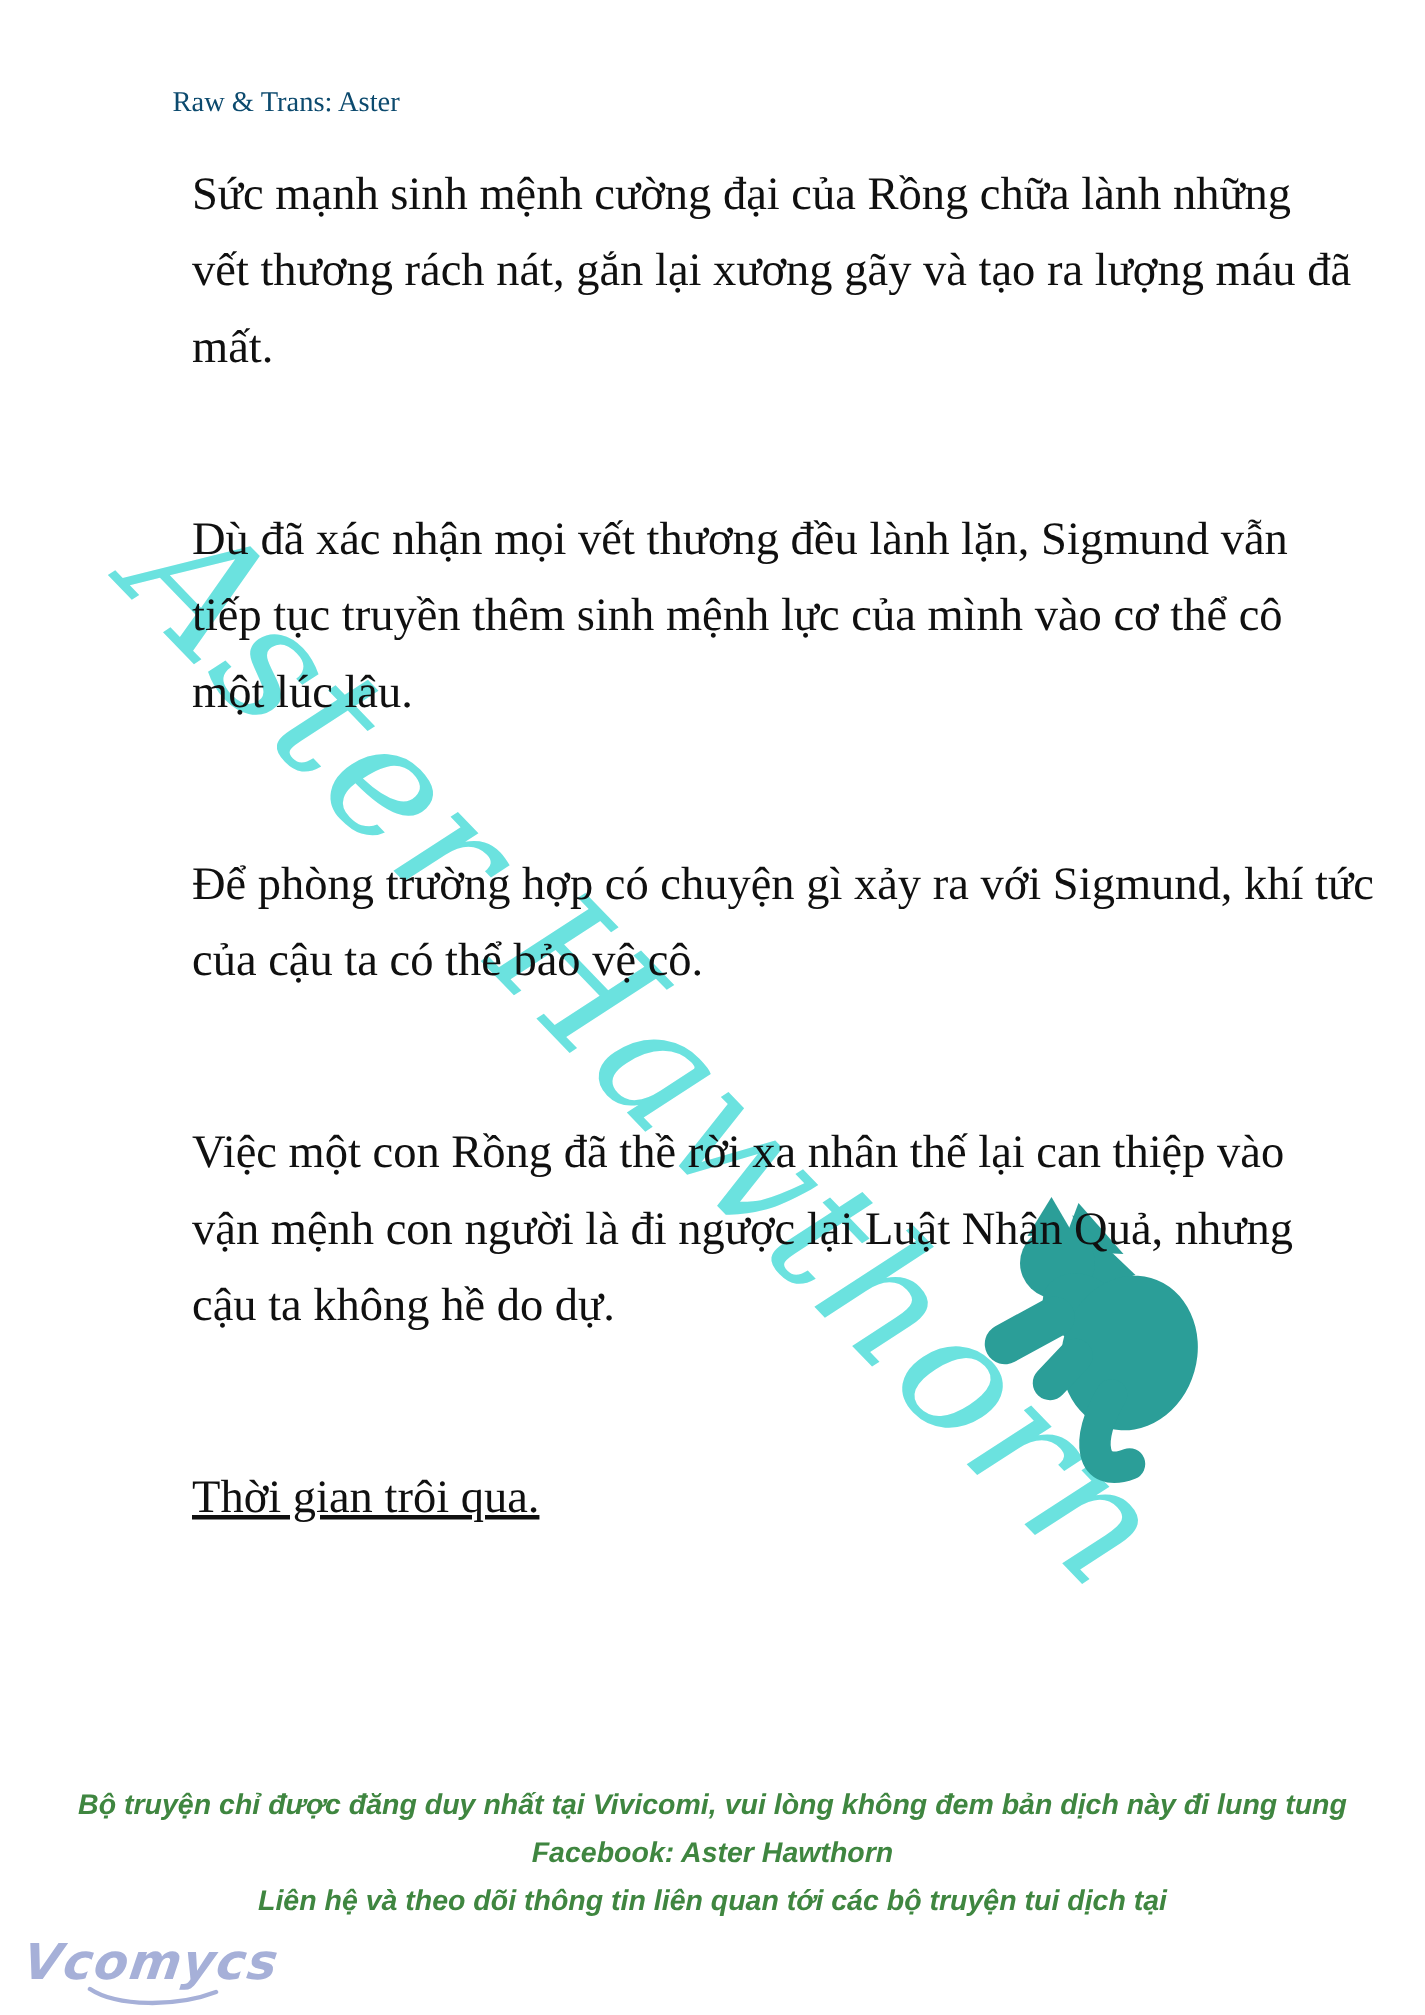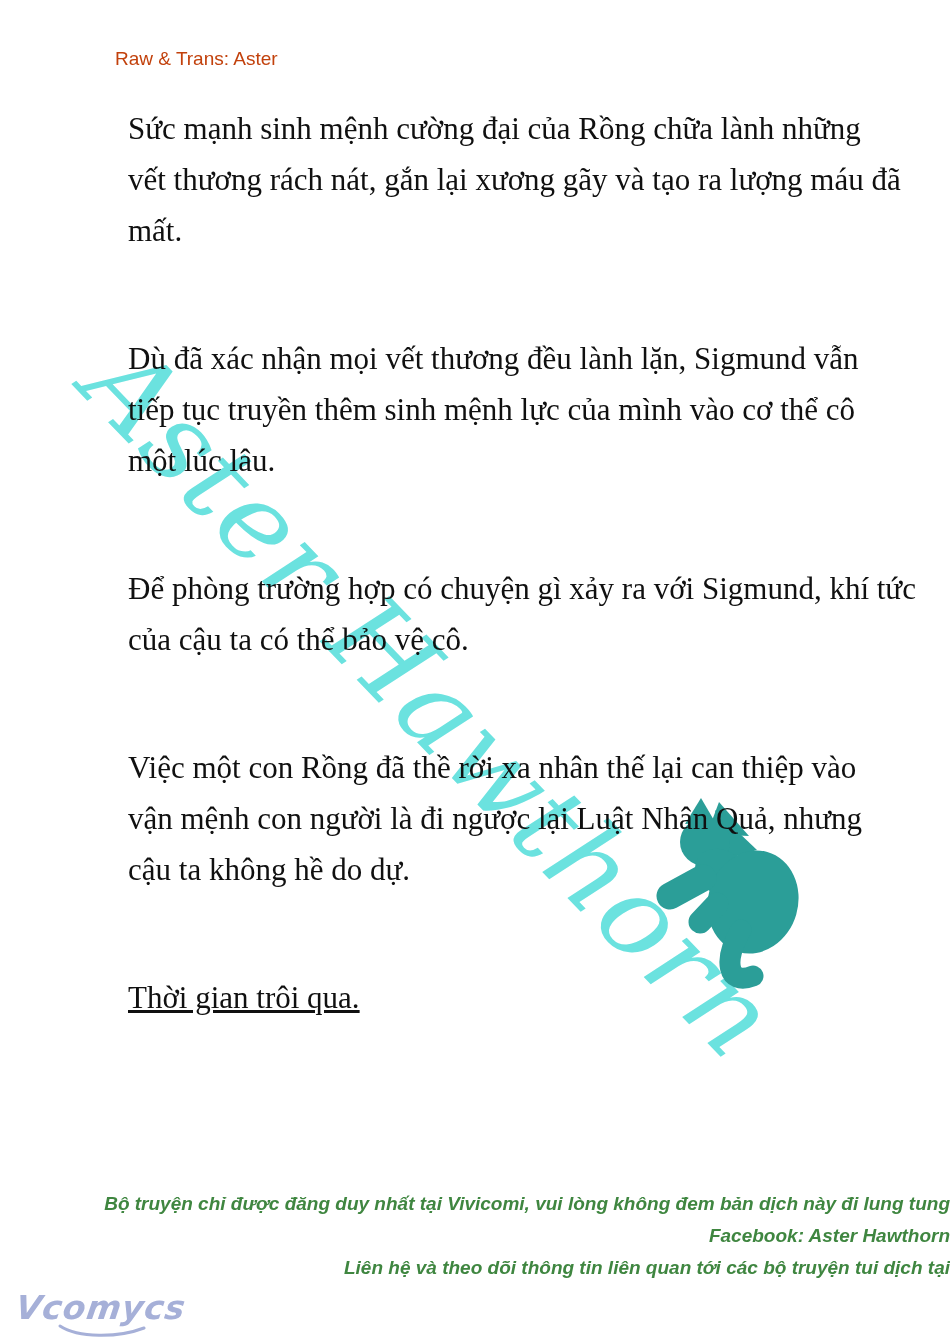--- a/index.html
+++ b/index.html
@@ -8,24 +8,24 @@
     position: relative;
     width: 950px;
     height: 1343px;
     background: #ffffff;
     overflow: hidden;
     font-family: "Liberation Serif", serif;
   }
   .credit {
     position: absolute;
     left: 115px;
-    top: 48px;
-    font-family: Liberation Sans, sans-serif;
+    top: 58px;
+    font-family: Liberation Serif, serif;
     font-size: 19px;
-    color: #c2410c;
+    color: #0c4a6e;
     z-index: 5;
     white-space: nowrap;
   }
   .watermark {
     position: absolute;
     left: 152px;
     top: 318px;
     font-family: "DejaVu Serif", serif;
     font-style: italic;
     font-size: 112px;
@@ -53,21 +53,21 @@
     line-height: 51px;
   }
   .paragraph { margin-bottom: 77px; }
   .paragraph:last-child { margin-bottom: 0; text-decoration: underline; }
   .text-line { white-space: nowrap; }
   .footer {
     position: absolute;
     left: 0;
     top: 1188px;
     width: 950px;
-    text-align: right;
+    text-align: center;
     font-family: "Liberation Sans", sans-serif;
     font-style: italic;
     font-weight: bold;
     font-size: 19px;
     line-height: 32px;
     z-index: 4;
   }
   .footer .text-line { white-space: nowrap; }
   .logo {
     position: absolute;

